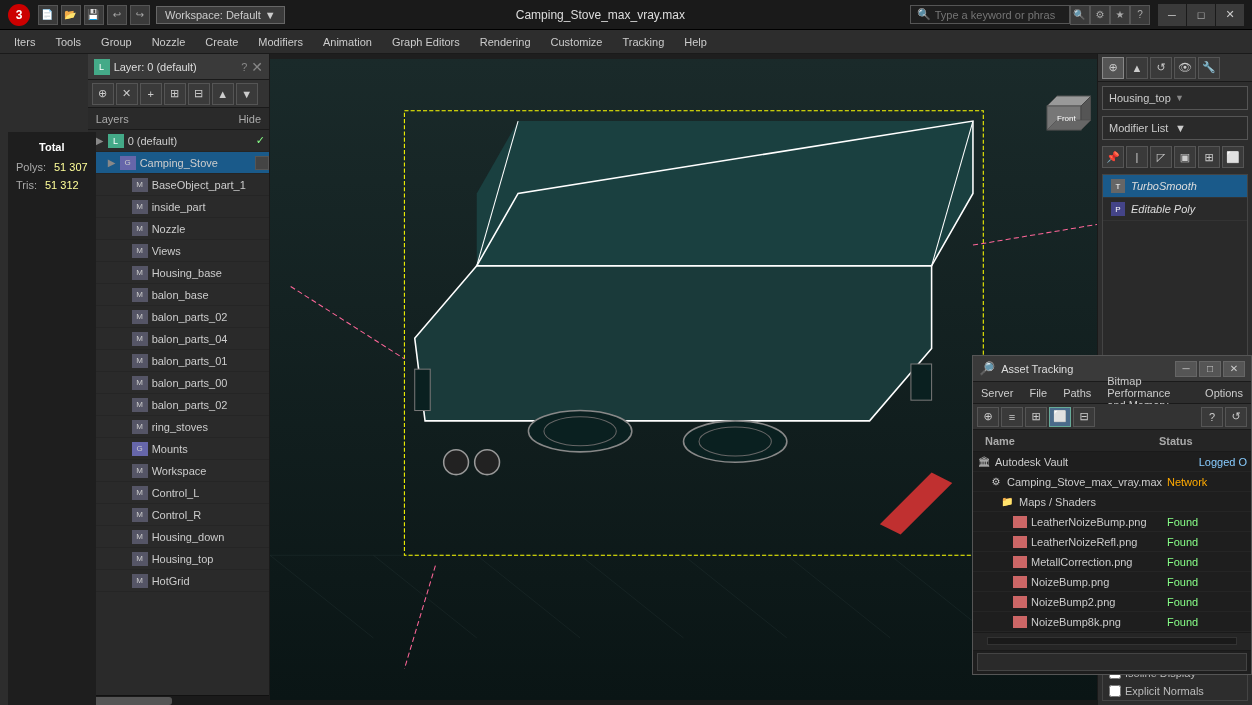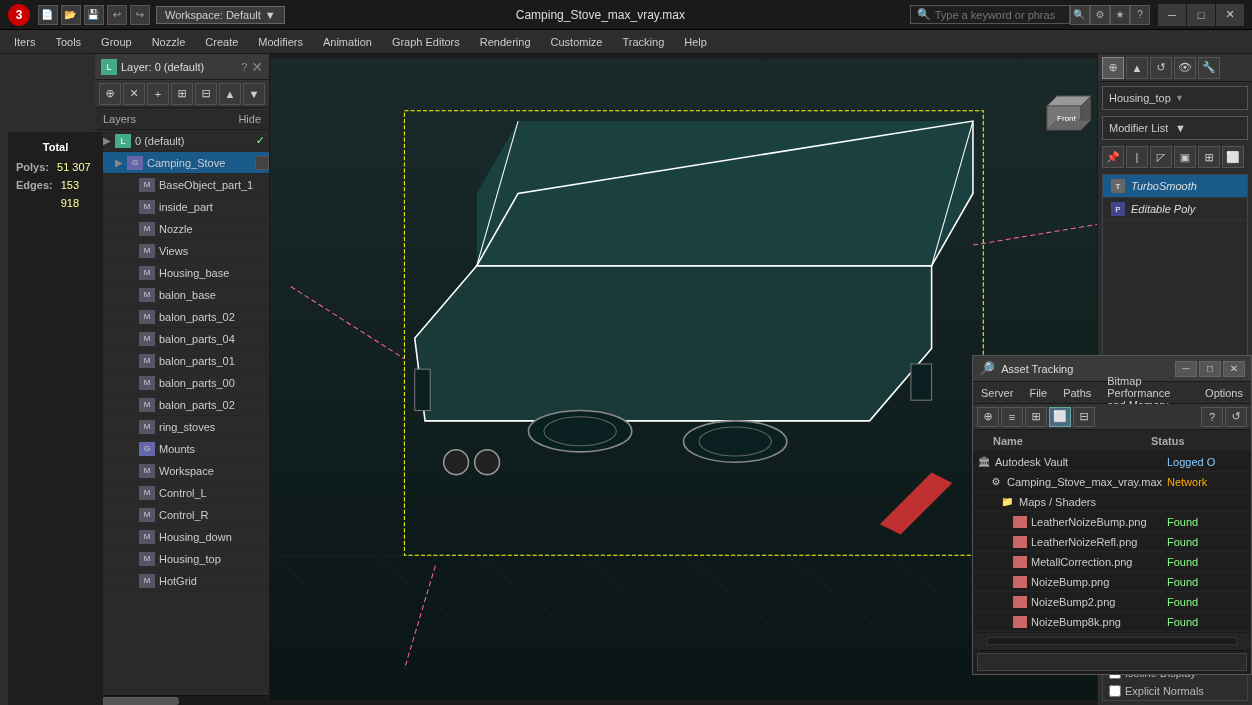--- a/index.html
+++ b/index.html
@@ -21,21 +21,21 @@
     #menubar { height: 24px; background: #2d2d2d; display: flex; align-items: center; padding: 0 4px; border-bottom: 1px solid #1a1a1a; }
     #menubar .menu-item { padding: 2px 10px; color: #ccc; cursor: pointer; font-size: 11px; }
 
     
     #viewport-header { height: 24px; background: #1e1e1e; display: flex; align-items: center; padding: 0 8px; border-bottom: 1px solid #000; }
     #viewport-header span { color: #ccc; font-size: 11px; }
 
     
     #stats { position: absolute; top: 78px; left: 8px; color: #ccc; font-size: 11px; line-height: 18px; pointer-events: none; }
     #stats .stat-row { display: flex; gap: 8px; }
-    #stats .stat-label { color: #aaa; font-weight: bold; }
+    #stats .stat-label { color: #aaa; }
     #stats .stat-value { color: #ff9; }
     #stats .stat-total { color: #fff; font-weight: bold; text-align: center; margin-bottom: 2px; }
 
     
     #main { display: flex; height: calc(705px - 54px); }
 
     
     #left-panel { width: 270px; background: #2d2d2d; border-right: 1px solid #1a1a1a; display: flex; flex-direction: row; flex-shrink: 0; }
     #layers-window { flex: 1; display: flex; flex-direction: column; }
     #layers-titlebar { height: 26px; background: #3a3a3a; display: flex; align-items: center; padding: 0 6px; border-bottom: 1px solid #1a1a1a; gap: 4px; }
@@ -110,32 +110,32 @@
     #asset-titlebar { height: 26px; background: #3a3a3a; display: flex; align-items: center; padding: 0 6px; gap: 6px; border-bottom: 1px solid #1a1a1a; }
     #asset-titlebar .asset-icon { color: #fa0; font-size: 13px; }
     #asset-titlebar .asset-title { flex: 1; color: #ddd; font-size: 11px; font-weight: normal; }
     #asset-titlebar .win-btns { display: flex; gap: 2px; }
     #asset-titlebar .win-btn { width: 22px; height: 16px; background: #555; border: 1px solid #666; color: #ccc; font-size: 10px; display: flex; align-items: center; justify-content: center; cursor: pointer; }
     #asset-menubar { height: 22px; background: #2d2d2d; display: flex; align-items: center; border-bottom: 1px solid #1a1a1a; }
     #asset-menubar .am-item { padding: 2px 8px; color: #ccc; font-size: 11px; cursor: pointer; }
     #asset-toolbar { height: 26px; background: #333; display: flex; align-items: center; padding: 0 4px; gap: 2px; border-bottom: 1px solid #1a1a1a; }
     #asset-toolbar .at-btn { width: 22px; height: 20px; background: #3a3a3a; border: 1px solid #555; display: flex; align-items: center; justify-content: center; font-size: 11px; color: #ccc; cursor: pointer; }
     #asset-toolbar .at-btn.active { background: #4a6a8a; border-color: #6a9; }
-    #asset-table-header { height: 22px; background: #252525; display: flex; align-items: center; padding: 0 20px; border-bottom: 1px solid #1a1a1a; }
+    #asset-table-header { height: 22px; background: #252525; display: flex; align-items: center; padding: 0 12px; border-bottom: 1px solid #1a1a1a; }
     #asset-table-header .ah-name { flex: 1; color: #aaa; font-size: 11px; font-weight: bold; }
     #asset-table-header .ah-status { width: 80px; color: #aaa; font-size: 11px; font-weight: bold; }
     #asset-table { flex: 1; overflow-y: auto; background: #1e1e1e; }
     .asset-row { height: 20px; display: flex; align-items: center; padding: 0 4px; border-bottom: 1px solid #252525; cursor: pointer; }
     .asset-row.indent1 { padding-left: 16px; }
     .asset-row.indent2 { padding-left: 28px; }
     .asset-row.indent3 { padding-left: 40px; }
     .asset-row .ar-icon { width: 14px; height: 14px; margin-right: 4px; display: flex; align-items: center; justify-content: center; font-size: 10px; }
     .asset-row .ar-name { flex: 1; color: #ccc; font-size: 11px; overflow: hidden; white-space: nowrap; text-overflow: ellipsis; }
     .asset-row .ar-status { width: 80px; font-size: 11px; color: #ccc; }
-    .ar-status.logged { color: #8cf; }
+    .ar-status.logged { color: #8cf; text-align: right; }
     .ar-status.network { color: #fa0; }
     .ar-status.found { color: #8f8; }
     #asset-statusbar { height: 18px; background: #252525; border-top: 1px solid #1a1a1a; }
     #asset-inputbar { height: 24px; background: #1e1e1e; border-top: 1px solid #1a1a1a; padding: 2px 4px; }
     #asset-input { width: 100%; height: 18px; background: #2a2a2a; border: 1px solid #444; color: #ccc; font-size: 11px; padding: 1px 4px; }
 
     
     #view-cube { position: absolute; top: 8px; right: 8px; width: 50px; height: 60px; display: flex; flex-direction: column; align-items: center; }
   </style>
 </head>
@@ -189,22 +189,22 @@
 
   <div id="left-panel">
 
     <div id="stats" style="position:relative; padding: 6px 8px; background:#1e1e1e; border-bottom:1px solid #111;">
       <div class="stat-total">Total</div>
       <div class="stat-row">
         <span class="stat-label">Polys:</span>
         <span class="stat-value">51 307</span>
       </div>
       <div class="stat-row">
-        <span class="stat-label">Edges:</span>
-        <span class="stat-value">153 918</span>
+        <span class="stat-label">Tris:</span>
+        <span class="stat-value">51 312</span>
       </div>
     </div>
 
     <div id="layers-window">
       <div id="layers-titlebar">
         <div class="layer-icon">L</div>
         <span class="layers-title">Layer: 0 (default)</span>
         <span class="layers-help">?</span>
         <span class="layers-close">✕</span>
       </div>

